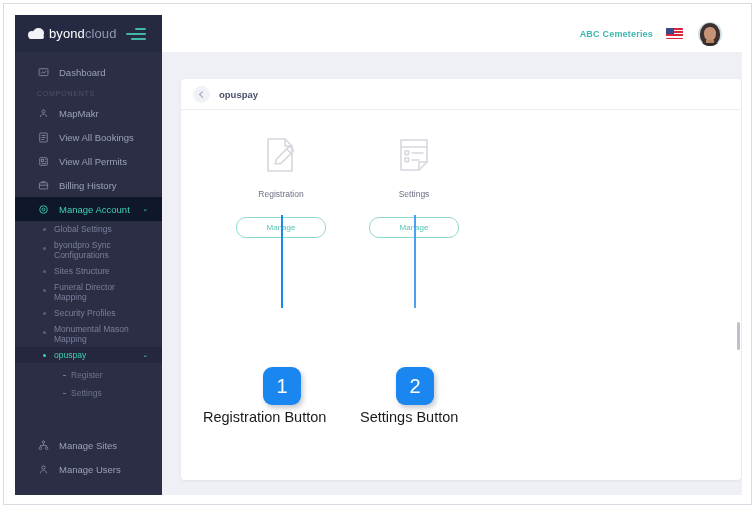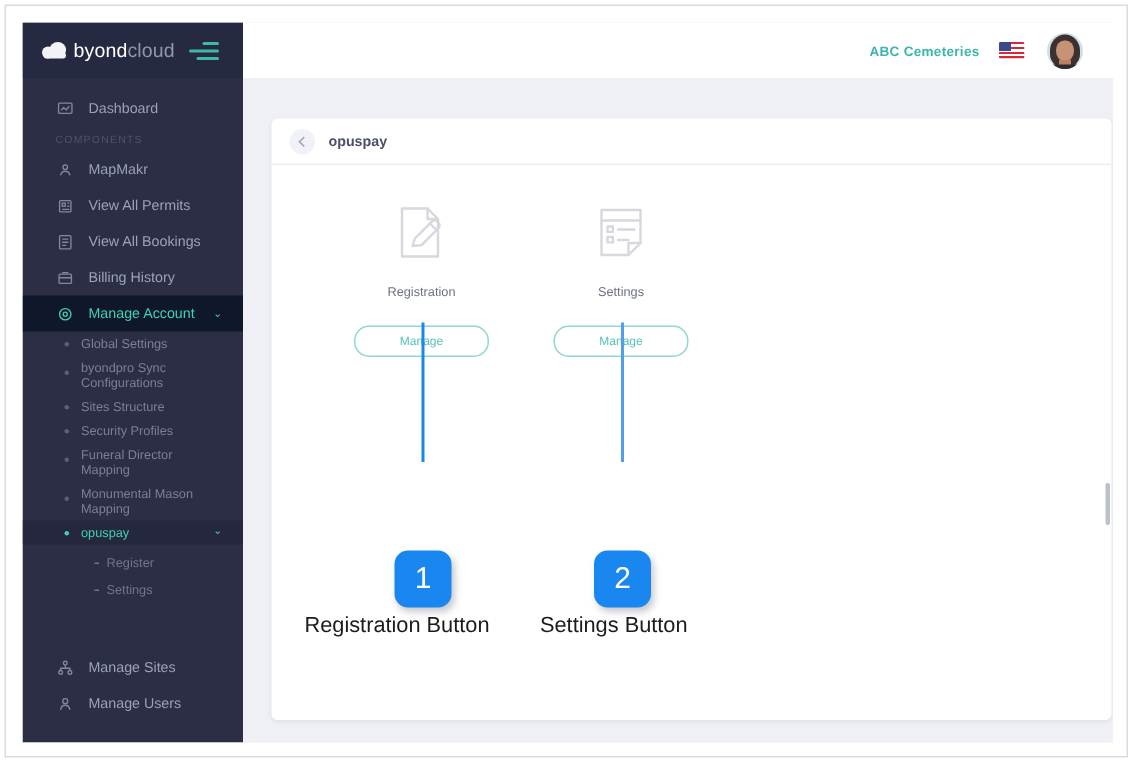--- a/index.html
+++ b/index.html
@@ -415,36 +415,36 @@
           <circle cx="8" cy="5" r="2.2"></circle>
           <path d="M3.5 13 C4 9.8 6 9 8 9 C10 9 12 9.8 12.5 13"></path>
         </svg>
       </span>
       <span>MapMakr</span>
     </div>
 
     <div class="nav-item">
       <span class="nav-ico">
         <svg width="11" height="11" viewBox="0 0 16 16" fill="none" stroke="#8287a5" stroke-width="1.3">
+          <rect x="2.5" y="1.5" width="11" height="13" rx="1"></rect>
+          <path d="M5 5h6M5 8h6M5 11h4"></path>
+        </svg>
+      </span>
+      <span>View All Bookings</span>
+    </div>
+
+    <div class="nav-item">
+      <span class="nav-ico">
+        <svg width="11" height="11" viewBox="0 0 16 16" fill="none" stroke="#8287a5" stroke-width="1.3">
           <rect x="2.5" y="2.5" width="11" height="11" rx="1"></rect>
           <rect x="5" y="5" width="3" height="3"></rect>
           <path d="M10 5h2M10 8h2M5 11h7"></path>
         </svg>
       </span>
       <span>View All Permits</span>
-    </div>
-
-    <div class="nav-item">
-      <span class="nav-ico">
-        <svg width="11" height="11" viewBox="0 0 16 16" fill="none" stroke="#8287a5" stroke-width="1.3">
-          <rect x="2.5" y="1.5" width="11" height="13" rx="1"></rect>
-          <path d="M5 5h6M5 8h6M5 11h4"></path>
-        </svg>
-      </span>
-      <span>View All Bookings</span>
     </div>
 
     <div class="nav-item">
       <span class="nav-ico">
         <svg width="11" height="11" viewBox="0 0 16 16" fill="none" stroke="#8287a5" stroke-width="1.3">
           <rect x="2" y="4" width="12" height="9" rx="1"></rect>
           <path d="M2 7.5h12M5 2.5h6"></path>
         </svg>
       </span>
       <span>Billing History</span>
@@ -466,27 +466,27 @@
       <span>Global Settings</span>
     </div>
     <div class="sub-item" style="width:120px;">
       <span class="dot" style="margin-top:7px;"></span>
       <span>byondpro Sync Configurations</span>
     </div>
     <div class="sub-item">
       <span class="dot"></span>
       <span>Sites Structure</span>
     </div>
+    <div class="sub-item" style="width:120px;">
+      <span class="dot" style="margin-top:7px;"></span>
+      <span>Funeral Director Mapping</span>
+    </div>
     <div class="sub-item">
       <span class="dot"></span>
       <span>Security Profiles</span>
-    </div>
-    <div class="sub-item" style="width:120px;">
-      <span class="dot" style="margin-top:7px;"></span>
-      <span>Funeral Director Mapping</span>
     </div>
     <div class="sub-item" style="width:125px;">
       <span class="dot" style="margin-top:7px;"></span>
       <span>Monumental Mason Mapping</span>
     </div>
     <div class="sub-item active">
       <span class="dot"></span>
       <span>opuspay</span>
       <span class="sub-caret">⌄</span>
     </div>

